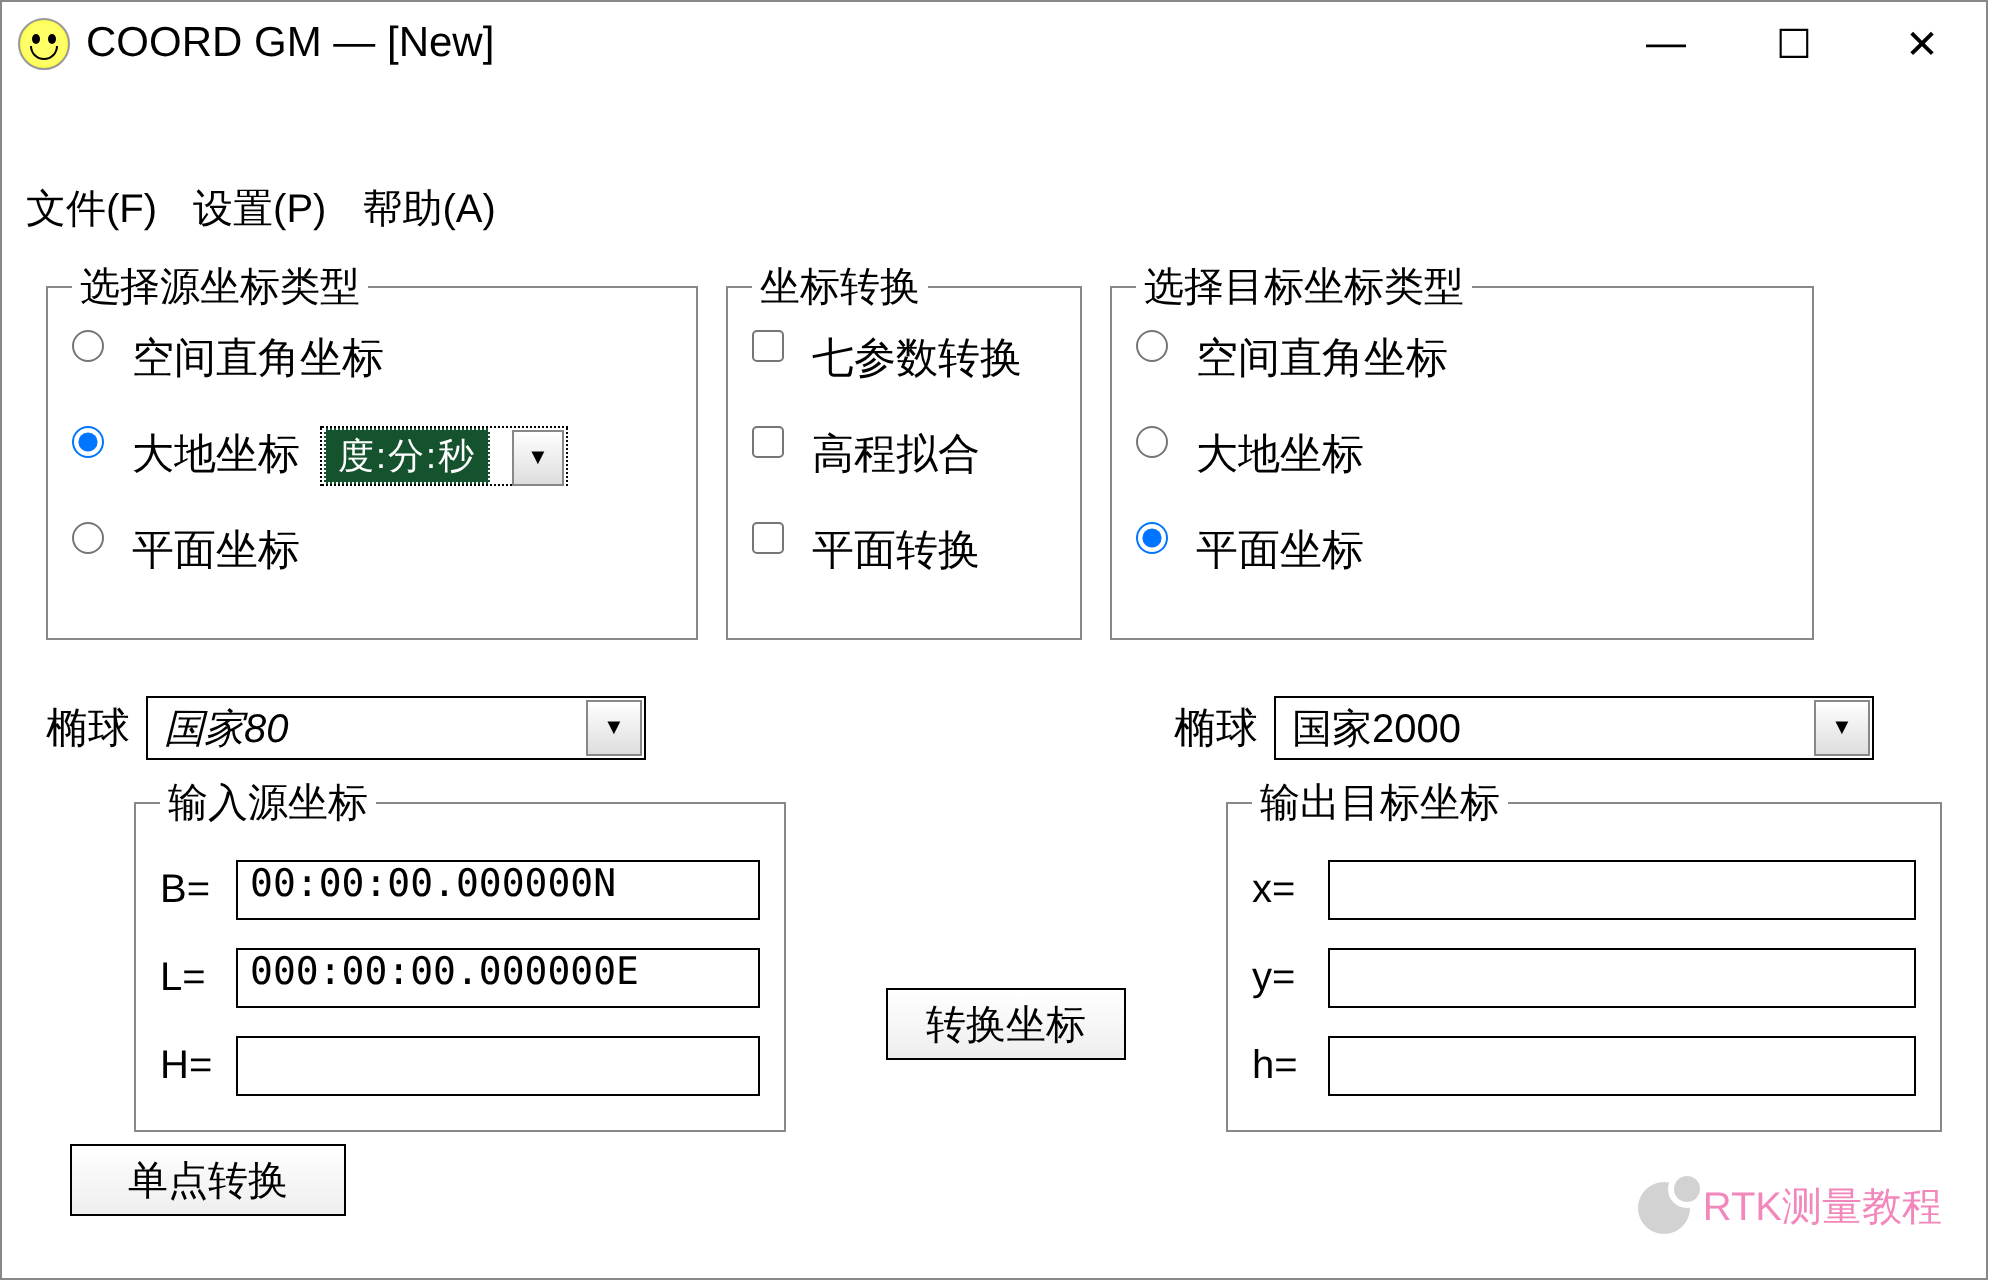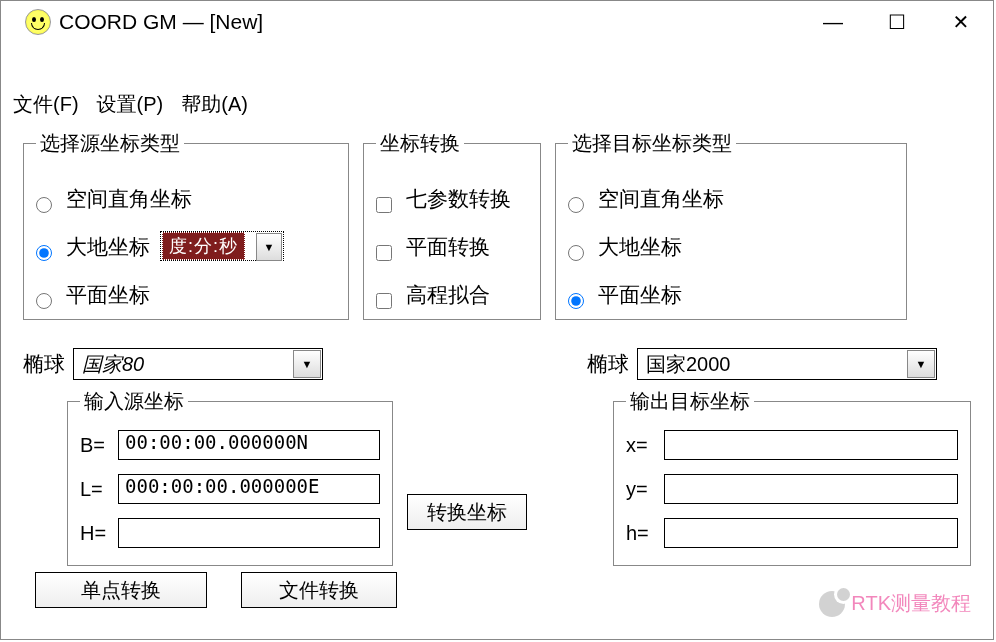--- a/index.html
+++ b/index.html
@@ -9,21 +9,20 @@
       background: #fff;
       width: 996px;
       height: 642px;
       overflow: hidden;
       position: relative;
     }
     .window { border: 1px solid #888; width: 994px; height: 640px; background: #fff; position: relative; }
     .titlebar {
       display: flex; align-items: center; height: 42px;
       padding: 0 0 0 8px;
-      margin-left: 16px;
     }
     .titlebar .icon {
       width: 26px; height: 26px; border-radius: 50%;
       background: radial-gradient(circle at 50% 50%, #ffff66 60%, #eeee00 100%);
       border: 1px solid #999; position: relative; margin-right: 8px;
     }
     .titlebar .icon::before, .titlebar .icon::after {
       content: ''; position: absolute; width: 4px; height: 5px;
       background: #000; border-radius: 50%;
       top: 7px;
@@ -50,39 +49,39 @@
     .row { display: flex; gap: 14px; }
     fieldset {
       border: 1px solid #888; padding: 8px 12px 10px 12px;
       position: relative;
     }
     legend { font-size: 20px; padding: 0 4px; }
     .fs-src-type { width: 326px; height: 190px; }
     .fs-transform { width: 178px; height: 190px; }
     .fs-dst-type { width: 352px; height: 190px; }
     .radio-row, .check-row {
-      display: flex; align-items: flex-end; height: 48px; gap: 10px;
+      display: flex; align-items: flex-start; height: 48px; gap: 10px;
       font-size: 21px;
     }
     input[type=radio], input[type=checkbox] {
       width: 16px; height: 16px; margin-right: 4px;
     }
     .combo-arrow {
       position: absolute; right: 1px; top: 1px; width: 26px; height: 28px;
       background: linear-gradient(#fff, #ddd); border: 1px solid #888;
       display: flex; align-items: center; justify-content: center;
       font-size: 11px; pointer-events: none;
     }
     .combo-highlight {
       width: 124px; height: 30px; background: #fff;
       border: 1px dotted #000; display: inline-flex; align-items: center;
       position: relative;
     }
     .combo-highlight .sel {
-      background: #7f1d1d; color: #fff; border: 1px dotted #fff;
+      background: #14532d; color: #fff; border: 1px dotted #fff;
       padding: 1px 6px; margin: 1px; font-size: 18px;
       letter-spacing: 1px;
     }
     .ell-row { display: flex; align-items: center; margin-top: 28px; gap: 8px; font-size: 21px; }
     .combo-big {
       height: 32px; border: 1px solid #000; background: #fff;
       display: flex; align-items: center; padding: 0 8px; font-size: 20px;
       position: relative;
     }
     .combo-big .arrow {
@@ -99,28 +98,28 @@
       font-size: 20px;
     }
     .coord-row .lab { width: 34px; text-align: left; }
     .coord-input {
       border: 1px solid #000; height: 30px; background: #fff;
       font-family: monospace; font-size: 19px; padding: 0 6px;
       display: flex; 
     }
     .coord-input-src { width: 262px; }
     .coord-input-dst { width: 294px; }
-    .mid-col { width: 210px; display: flex; flex-direction: column; justify-content: center; }
+    .mid-col { width: 210px; display: flex; flex-direction: column; align-items: center; justify-content: center; }
     .btn {
       border: 1px solid #000; background: linear-gradient(#fff, #eee);
       height: 36px; display: flex; align-items: center; justify-content: center;
       font-size: 20px; cursor: pointer;
     }
     .btn-convert { width: 120px; margin-top: 70px; }
-    .btn-single { width: 172px; }
+    .btn-single { width: 138px; }
     .btn-file { width: 156px; }
     .bottom-row { display: flex; gap: 34px; margin-top: 6px; padding-left: 12px; }
     .ell-left { width: 326px; }
     .ell-right { width: 352px; }
     .mid-spacer { width: 210px; }
     .watermark {
       position: absolute; right: 22px; bottom: 22px;
       color: #ec4899; opacity: 0.65; font-size: 20px;
       display: flex; align-items: center; gap: 6px;
     }
@@ -179,25 +178,25 @@
       </fieldset>
 
       <fieldset class="fs-transform">
         <legend>坐标转换</legend>
         <label class="check-row">
           <input type="checkbox" style="">
           <span>七参数转换</span>
         </label>
         <label class="check-row">
           <input type="checkbox" style="">
-          <span>平面转换</span>
+          <span>高程拟合</span>
         </label>
         <label class="check-row">
           <input type="checkbox" style="">
-          <span>高程拟合</span>
+          <span>平面转换</span>
         </label>
       </fieldset>
 
       <fieldset class="fs-dst-type">
         <legend>选择目标坐标类型</legend>
         <label class="radio-row">
           <input type="radio" name="dst" style="">
           <span>空间直角坐标</span>
         </label>
         <label class="radio-row">
@@ -274,21 +273,20 @@
           <span class="lab">h=</span>
           <div class="coord-input coord-input-dst">
               <span></span>
             </div>
         </div>
       </fieldset>
     </div>
 
     <div class="bottom-row">
       <div class="btn btn-single">单点转换</div>
-      <div class="btn btn-file">文件转换</div>
     </div>
   </div>
 
   <div class="watermark">
     <div class="wm-icon"></div>
     <span>RTK测量教程</span>
   </div>
 </div>
 
 </body></html>

